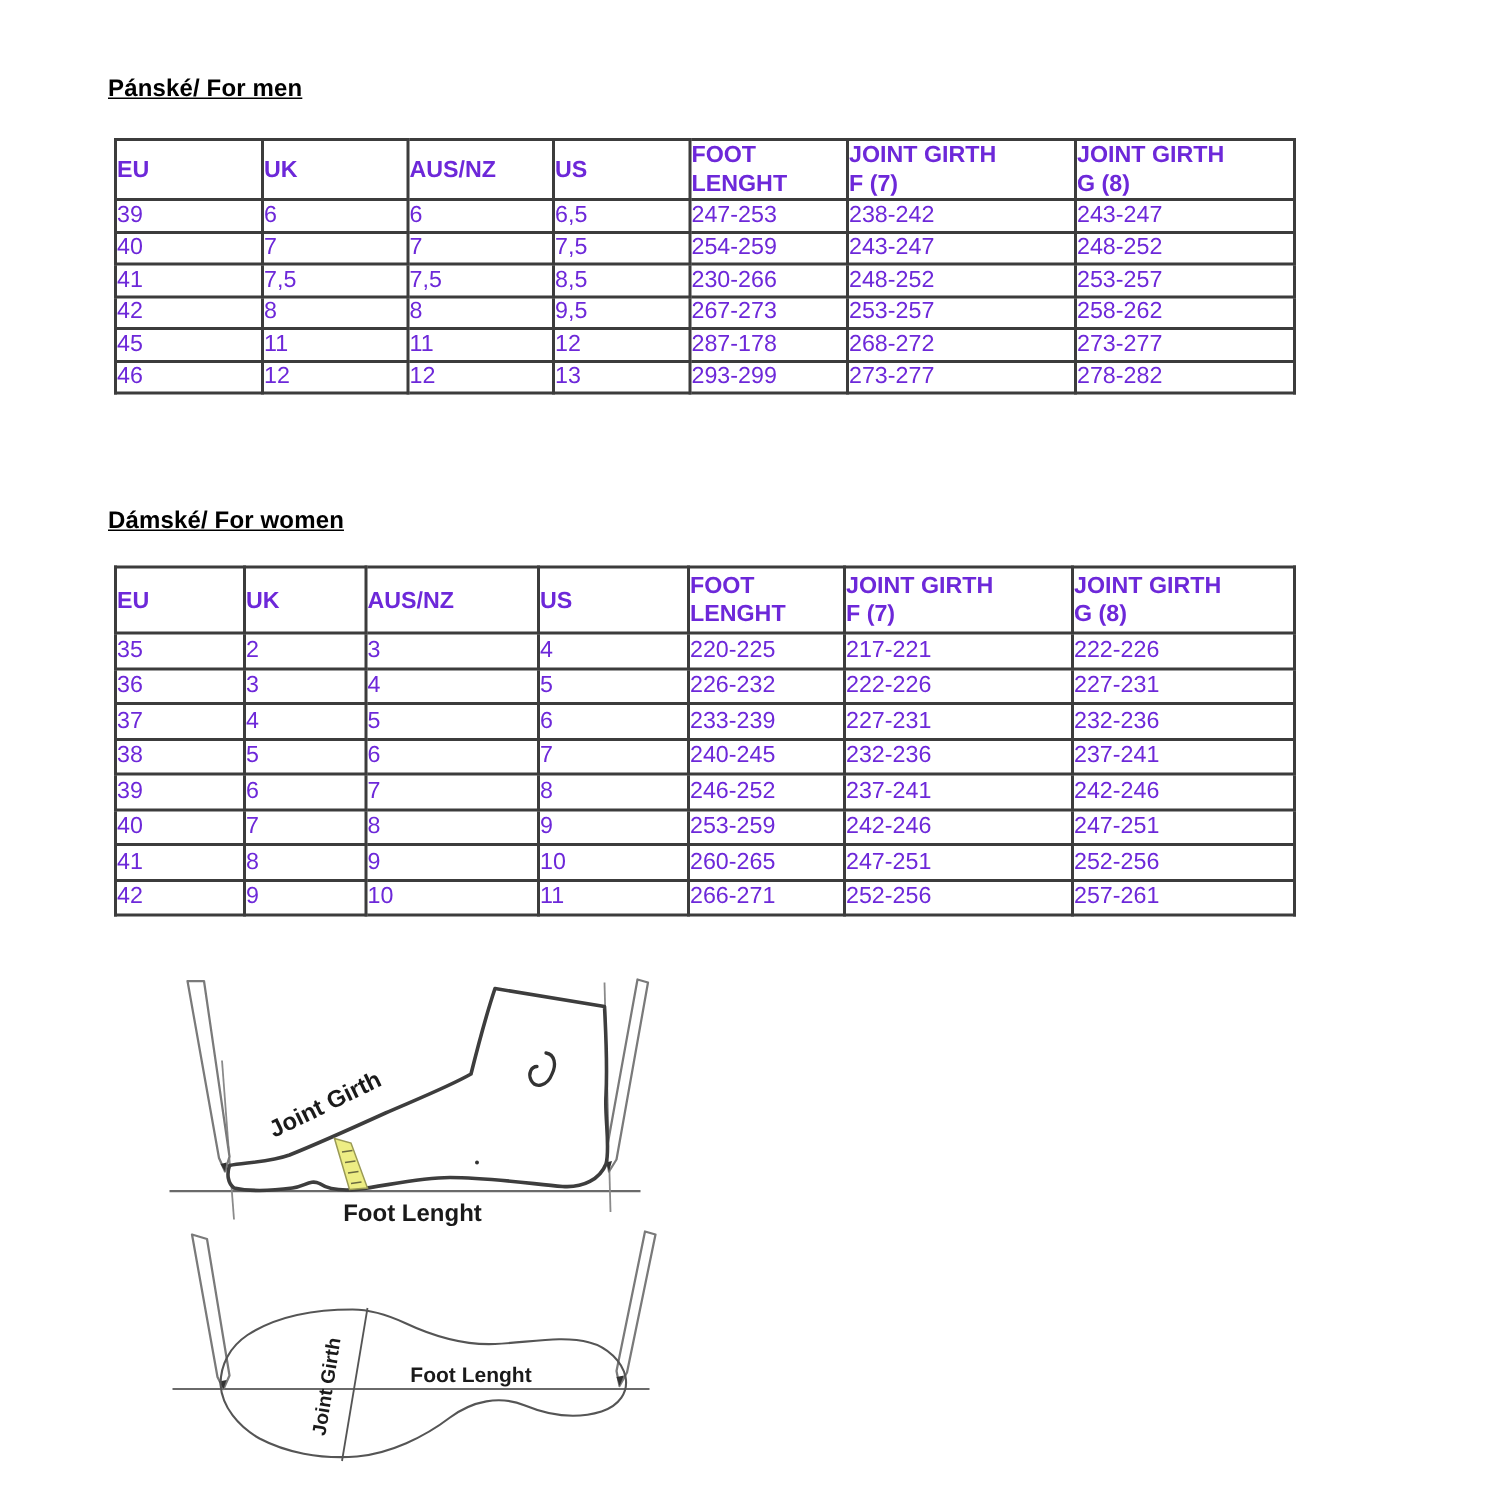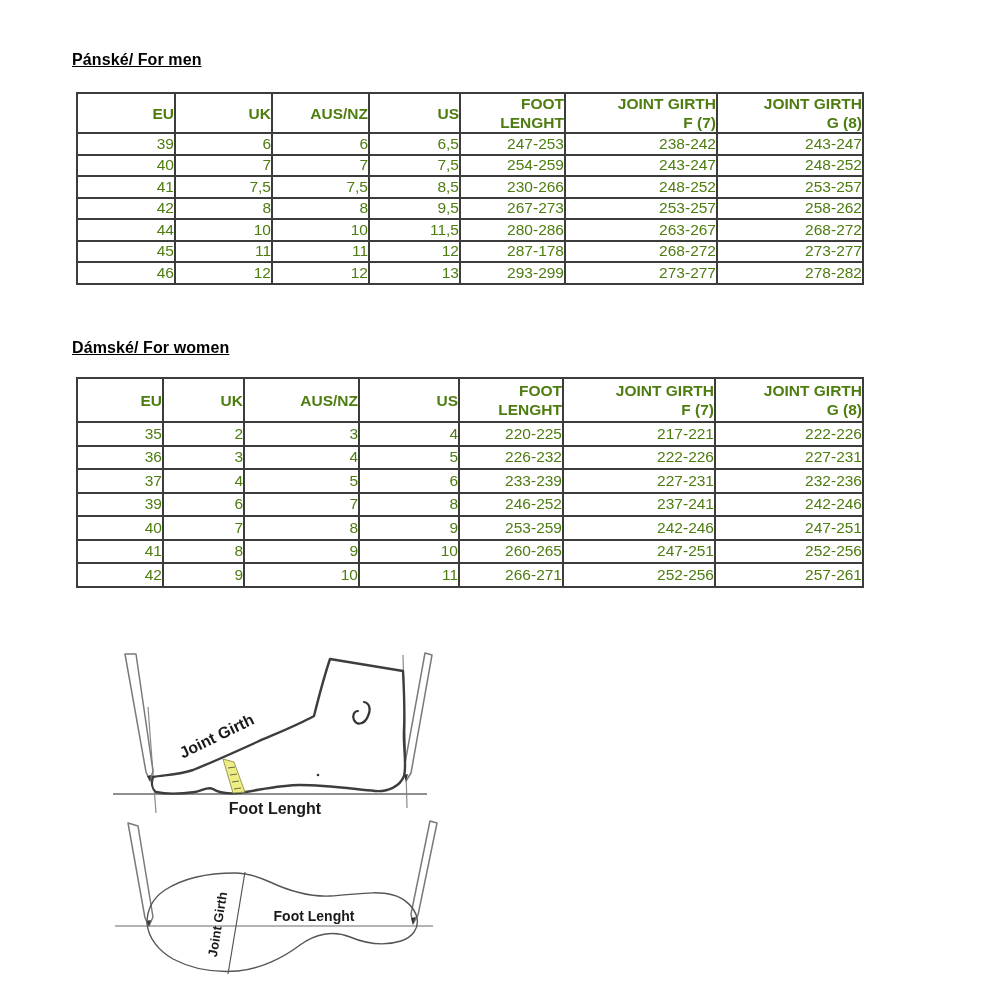--- a/index.html
+++ b/index.html
@@ -9,21 +9,21 @@
   }
   .section-title{
     position:absolute;margin:0;font-size:16px;font-weight:bold;color:#000000;
     letter-spacing:.1px;
     text-decoration:underline;
   }
   .title-men{left:72px;top:51px;}
   .title-women{left:72px;top:313px;margin-top:26px;}
   .size-table{
     position:absolute;left:76px;border-collapse:collapse;table-layout:fixed;
-    text-align:right;font-size:15.5px;color:#4d7c0f;
+    text-align:left;font-size:15.5px;color:#6d28d9;
   }
   .size-table th,.size-table td{border:2px solid #3c3c3c;padding:0;overflow:hidden;}
   .size-table th{font-weight:bold;vertical-align:middle;}
   .size-table td{vertical-align:middle;}
   .men-table{top:92px;width:786px;}
   .men-table th{height:37px;}
   .men-table td{height:19.5px;}
   .women-table{top:377px;width:786px;}
   .women-table th{height:42px;}
   .women-table td{height:21.5px;}
@@ -110,29 +110,20 @@
         <tr>
           <td>42</td>
           <td>8</td>
           <td>8</td>
           <td>9,5</td>
           <td>267-273</td>
           <td>253-257</td>
           <td>258-262</td>
         </tr>
         <tr>
-          <td>44</td>
-          <td>10</td>
-          <td>10</td>
-          <td>11,5</td>
-          <td>280-286</td>
-          <td>263-267</td>
-          <td>268-272</td>
-        </tr>
-        <tr>
           <td>45</td>
           <td>11</td>
           <td>11</td>
           <td>12</td>
           <td>287-178</td>
           <td>268-272</td>
           <td>273-277</td>
         </tr>
         <tr>
           <td>46</td>
@@ -206,20 +197,29 @@
           <td>227-231</td>
         </tr>
         <tr>
           <td>37</td>
           <td>4</td>
           <td>5</td>
           <td>6</td>
           <td>233-239</td>
           <td>227-231</td>
           <td>232-236</td>
+        </tr>
+        <tr>
+          <td>38</td>
+          <td>5</td>
+          <td>6</td>
+          <td>7</td>
+          <td>240-245</td>
+          <td>232-236</td>
+          <td>237-241</td>
         </tr>
         <tr>
           <td>39</td>
           <td>6</td>
           <td>7</td>
           <td>8</td>
           <td>246-252</td>
           <td>237-241</td>
           <td>242-246</td>
         </tr>

